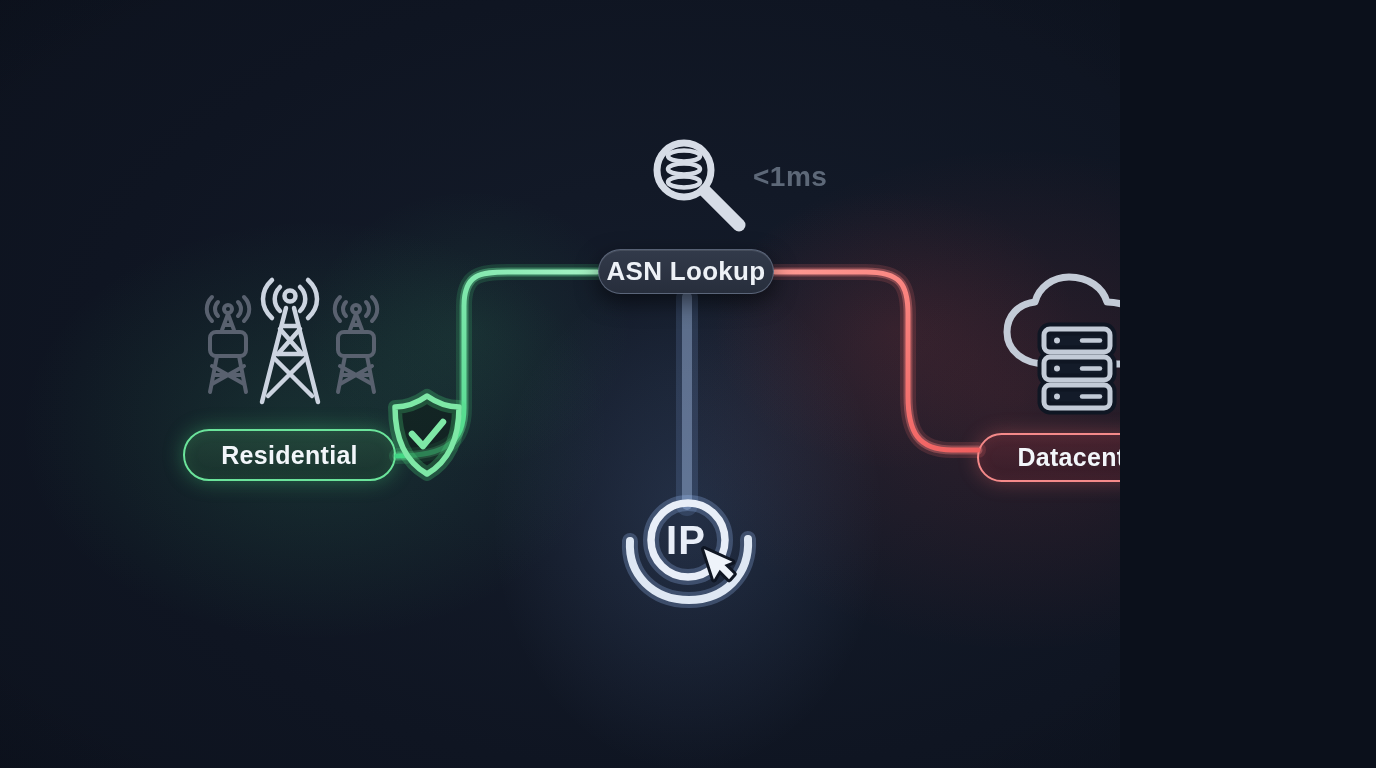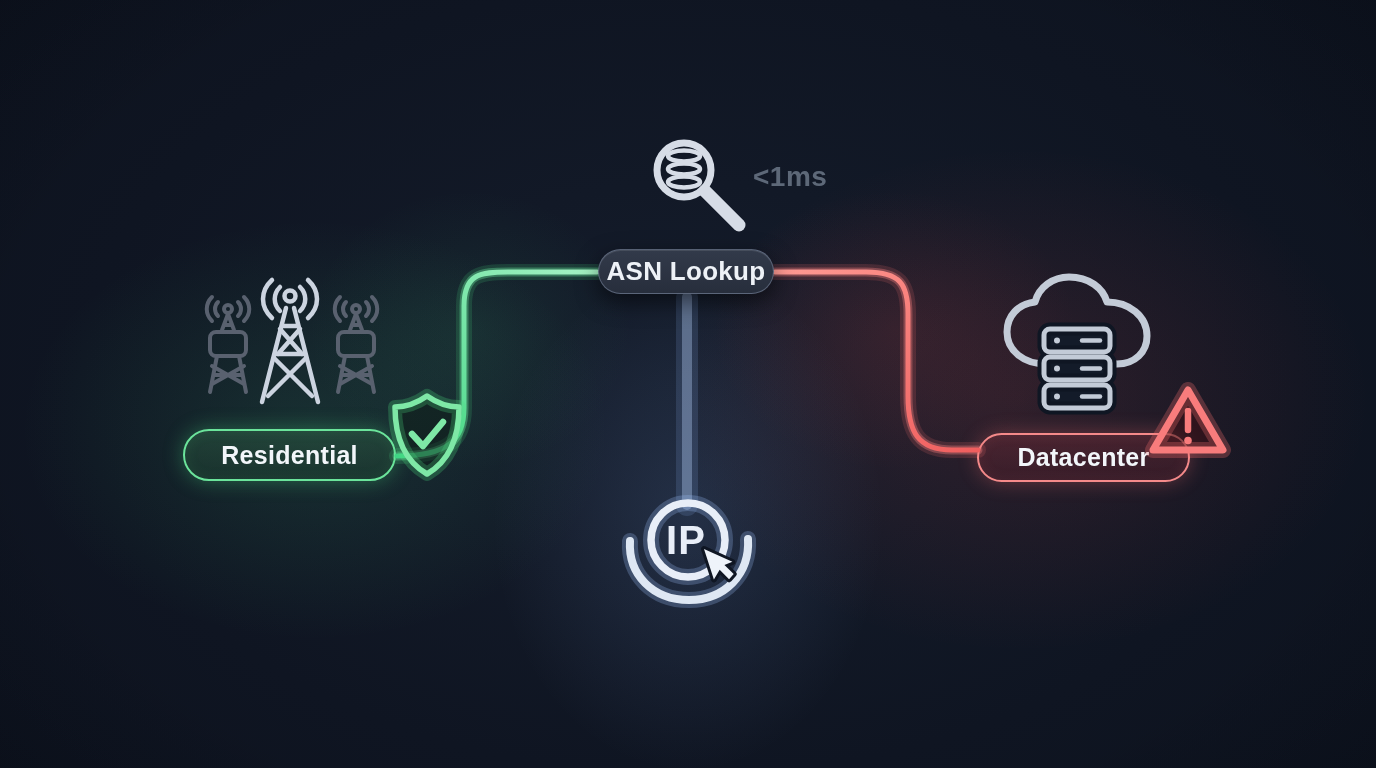--- a/index.html
+++ b/index.html
@@ -1,18 +1,18 @@
 <!DOCTYPE html>
 <html><head>
 <meta charset="utf-8">
 <style>
   html,body{margin:0;padding:0;background:#0b101b;}
   *{box-sizing:border-box;}
   .canvas{
-    position:relative;width:1376px;height:768px;overflow:hidden;
+    position:relative;width:1120px;height:768px;overflow:hidden;
     font-family:"Liberation Sans",sans-serif;
     padding-left:40px;
   }
   .bg{
     position:absolute;inset:0;
     background:
       radial-gradient(420px 300px at 315px 430px, rgba(64,190,120,0.15), rgba(64,190,120,0) 70%),
       radial-gradient(230px 200px at 470px 330px, rgba(64,190,120,0.10), rgba(64,190,120,0) 70%),
       radial-gradient(500px 360px at 1020px 400px, rgba(225,70,70,0.14), rgba(225,70,70,0) 70%),
       radial-gradient(260px 200px at 895px 330px, rgba(225,70,70,0.10), rgba(225,70,70,0) 70%),

